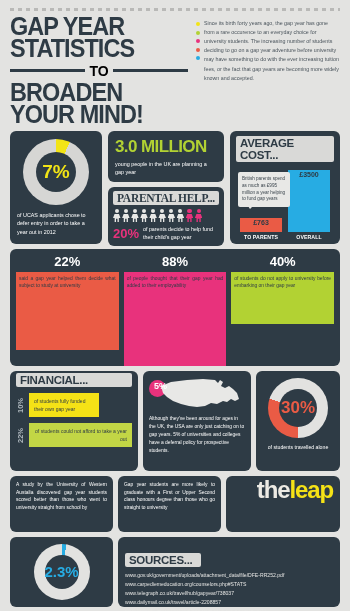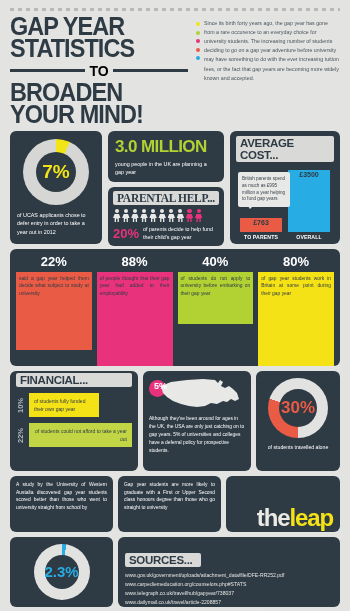--- a/index.html
+++ b/index.html
@@ -120,21 +120,21 @@
     color:#ea5b45; font-size:17px; font-weight:bold; z-index:2;
     font-family:"Liberation Sans Narrow","Liberation Sans",sans-serif; }
   .alonecap { font-size:5.2px; margin-top:6px; text-align:center; line-height:1.4; }
 
   
   .row4 { margin-top:5px; height:56px; display:flex; gap:5px; }
   .c-wa { width:103px; flex:0 0 103px; padding:5px 6px; }
   .c-wa p { font-size:4.9px; line-height:1.6; text-align:justify; }
   .c-grad { width:103px; flex:0 0 103px; padding:5px 6px; }
   .c-grad p { font-size:4.9px; line-height:1.6; text-align:justify; }
-  .c-leap { flex:1; display:flex; align-items:flex-end; justify-content:center;padding-left:24px; }
+  .c-leap { flex:1; display:flex; align-items:flex-start; justify-content:center;padding-left:24px; }
   .leaplogo { font-size:24px; font-weight:bold; letter-spacing:-1.1px; }
   .leaplogo .w { color:#eceae4; } .leaplogo .y { color:#f5e216; }
 
   
   .row5 { margin-top:5px; height:70px; display:flex; gap:5px; }
   .c-23 { width:103px; flex:0 0 103px; display:flex; align-items:center; justify-content:center; }
   .donut3 { width:56px; height:56px; border-radius:50%; position:relative;
     background:conic-gradient(#27ace3 0 9deg,#e2e2e0 9deg 360deg); }
   .donut3::after { content:""; position:absolute; inset:11px; border-radius:50%; background:#2e3b45; }
   .donut3 span { position:absolute; inset:0; display:flex; align-items:center; justify-content:center;
@@ -228,24 +228,20 @@
       <div class="pct">22%</div>
       <div class="bar" style="background:#ea5b45;height:78px">said a gap year helped them decide what subject to study at university</div>
     </div>
     <div class="bcol">
       <div class="pct">88%</div>
       <div class="bar" style="background:#e8327c;height:113px">of people thought that their gap year had added to their employability</div>
     </div>
     <div class="bcol">
       <div class="pct">40%</div>
       <div class="bar" style="background:#b2d233;height:52px">of students do not apply to university before embarking on their gap year</div>
-    </div>
-    <div class="bcol">
-      <div class="pct">80%</div>
-      <div class="bar" style="background:#f5e216;height:103px">of gap year students work in Britain at some point during their gap year</div>
     </div>
   </div>
 
   <div class="row3">
 
     <div class="card c-fin">
       <div class="hdr">FINANCIAL...</div>
       <div class="finrow">
         <div class="finpct">10%</div>
         <div class="finbar a">of students fully funded their own gap year</div>

